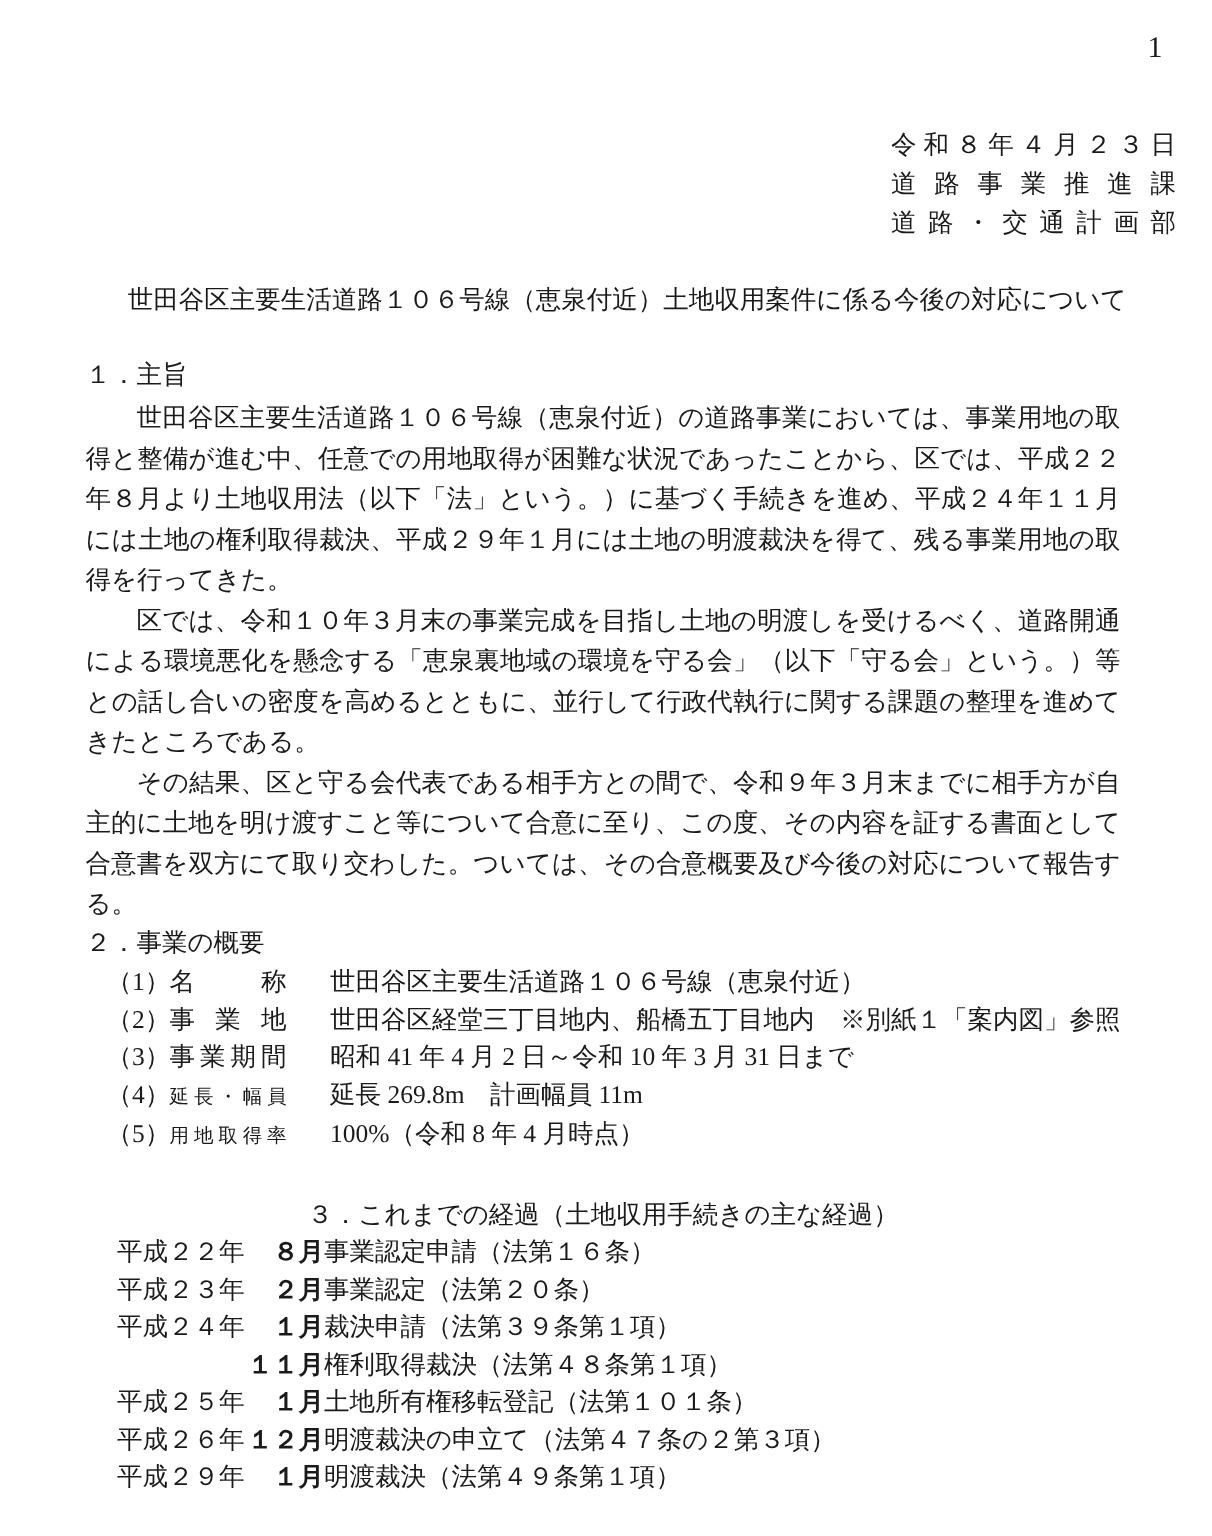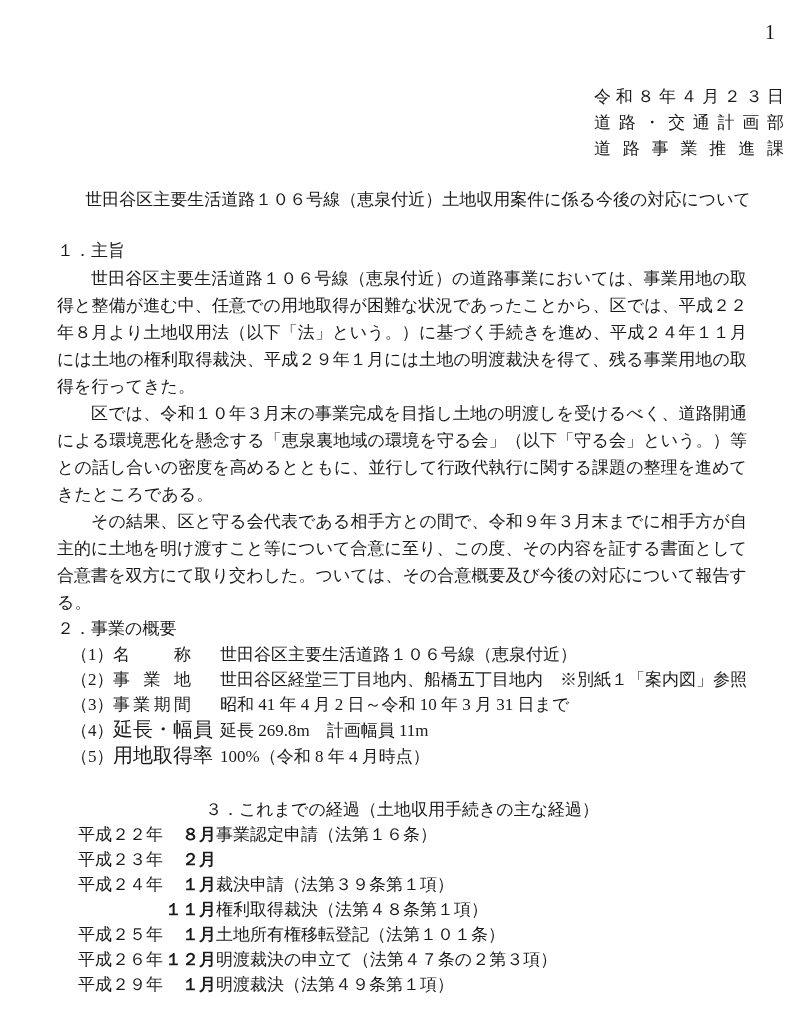--- a/index.html
+++ b/index.html
@@ -61,39 +61,39 @@
   }
   .sec2-heading { line-height: 26px; margin: 0; }
   .ov-row { display: flex; line-height: 25px; align-items: baseline; }
   .ov-no    { flex: none; width: 42px; margin-left: 14px; }
   .ov-label {
     flex: none; width: 78px; margin-right: 29px;
     text-align: justify; text-align-last: justify;
     text-justify: inter-character;
     white-space: nowrap;
   }
-  .ov-label.condensed { font-size: 20px; }
+  .ov-label.condensed { font-size: 13px; }
   .ov-value { flex: none; white-space: nowrap; }
   .sec3-heading { margin-top: 28px; line-height: 25px; text-align: center; }
   .tl-row { display: flex; line-height: 25px; }
   .tl-year  { flex: none; width: 86px; margin-left: 21px; }
   .tl-month { flex: none; width: 52px; text-align: right; font-weight: bold; }
   .tl-event { flex: none; white-space: nowrap; }
 </style>
 </head>
 <body>
 
 <div class="page">
 
   <div class="page-number">1</div>
 
   <div class="header-block">
     <span class="header-line">令和８年４月２３日</span>
+    <span class="header-line">道路事業推進課</span>
     <span class="header-line">道路・交通計画部</span>
-    <span class="header-line">道路事業推進課</span>
   </div>
 
   <div class="doc-title">世田谷区主要生活道路１０６号線（恵泉付近）土地収用案件に係る今後の対応について</div>
 
   <div class="content">
 
     <div class="sec1-heading">１．主旨</div>
 
     <div id="paragraphs">
         <p class="body-para">世田谷区主要生活道路１０６号線（恵泉付近）の道路事業においては、事業用地の取得と整備が進む中、任意での用地取得が困難な状況であったことから、区では、平成２２年８月より土地収用法（以下「法」という。）に基づく手続きを進め、平成２４年１１月には土地の権利取得裁決、平成２９年１月には土地の明渡裁決を得て、残る事業用地の取得を行ってきた。</p>
@@ -135,20 +135,21 @@
 
     <div id="timeline-rows">
         <div class="tl-row">
           <span class="tl-year">平成２２年</span>
           <span class="tl-month">８月</span>
           <span class="tl-event">事業認定申請（法第１６条）</span>
         </div>
         <div class="tl-row">
           <span class="tl-year">平成２３年</span>
           <span class="tl-month">２月</span>
+          <span class="tl-event">事業認定（法第２０条）</span>
         </div>
         <div class="tl-row">
           <span class="tl-year">平成２４年</span>
           <span class="tl-month">１月</span>
           <span class="tl-event">裁決申請（法第３９条第１項）</span>
         </div>
         <div class="tl-row">
           <span class="tl-year"></span>
           <span class="tl-month">１１月</span>
           <span class="tl-event">権利取得裁決（法第４８条第１項）</span>

